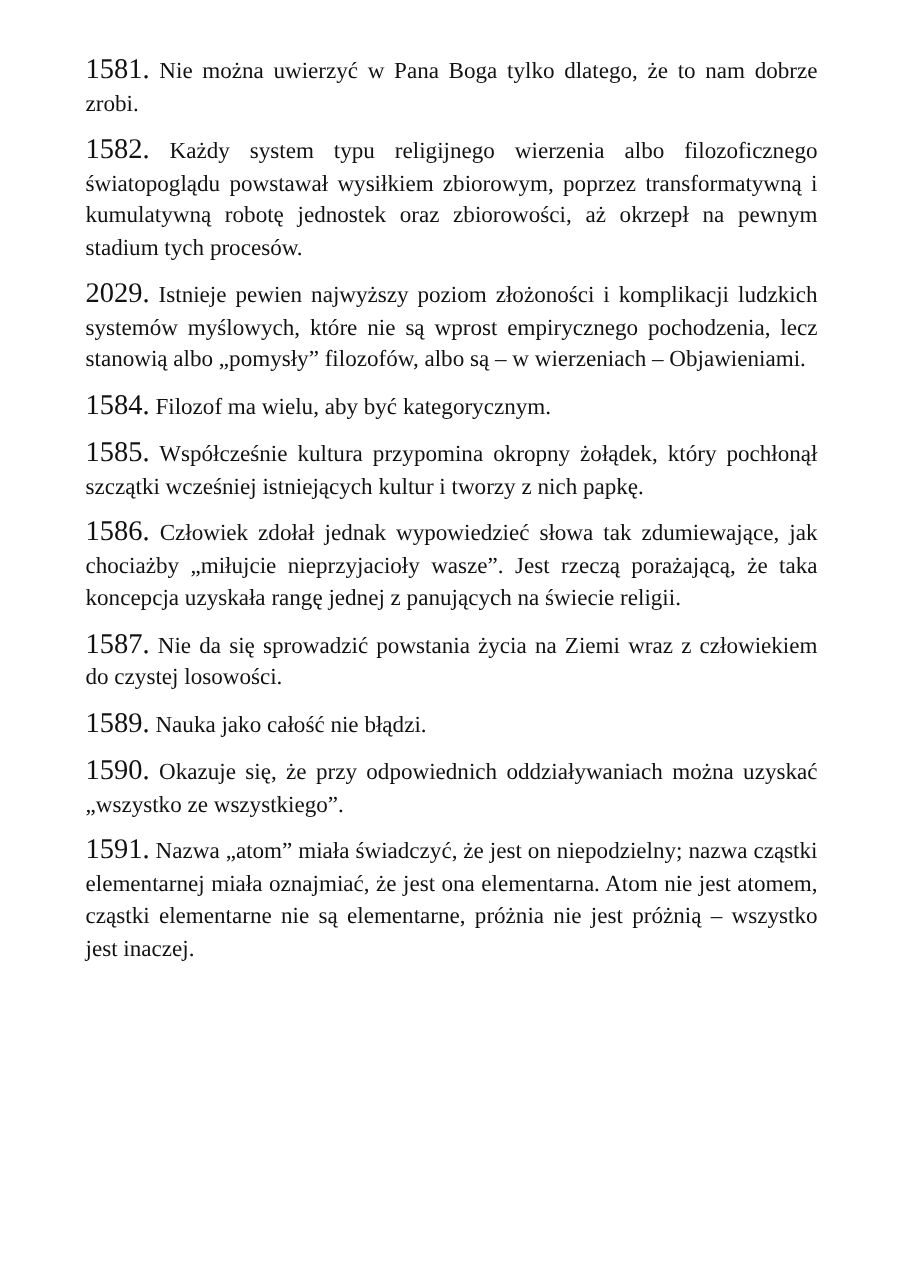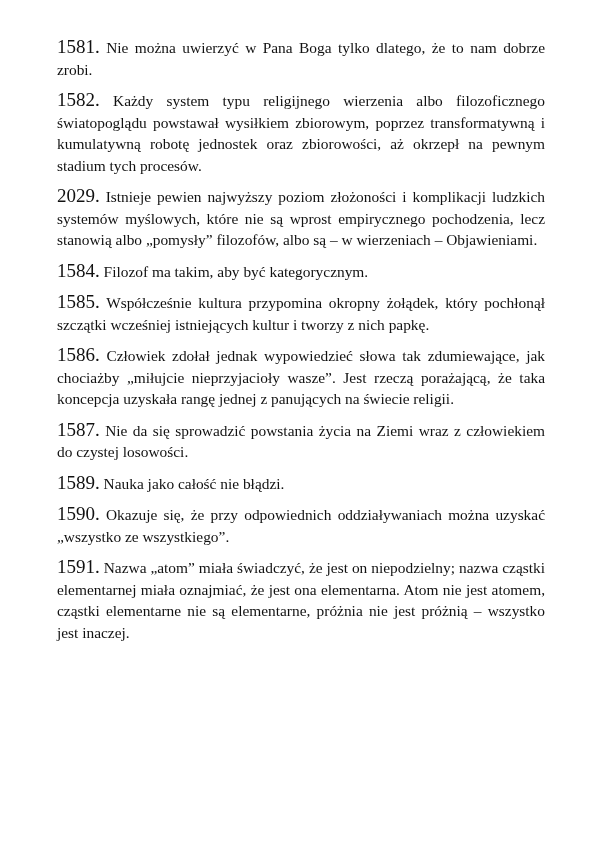--- a/index.html
+++ b/index.html
@@ -45,21 +45,21 @@
     .footer .pagenum { position: absolute; left: 234px; top: 0; }
     .footer .lang { position: absolute; right: 0; top: 0; }
   </style>
 </head>
 <body>
 
 <div class="page">
   <p class="para"><span class="num">1581.</span> <span>Nie można uwierzyć w Pana Boga tylko dlatego, że to nam dobrze zrobi.</span></p>
   <p class="para"><span class="num">1582.</span> <span>Każdy system typu religijnego wierzenia albo filozoficznego światopoglądu powstawał wysiłkiem zbiorowym, poprzez transformatywną i kumulatywną robotę jednostek oraz zbiorowości, aż okrzepł na pewnym stadium tych procesów.</span></p>
   <p class="para"><span class="num">2029.</span> <span>Istnieje pewien najwyższy poziom złożoności i komplikacji ludzkich systemów myślowych, które nie są wprost empirycznego pochodzenia, lecz stanowią albo „pomysły” filozofów, albo są – w wierzeniach – Objawieniami.</span></p>
-  <p class="para"><span class="num">1584.</span> <span>Filozof ma takim, aby być kategorycznym.</span></p>
+  <p class="para"><span class="num">1584.</span> <span>Filozof ma wielu, aby być kategorycznym.</span></p>
   <p class="para"><span class="num">1585.</span> <span>Współcześnie kultura przypomina okropny żołądek, który pochłonął szczątki wcześniej istniejących kultur i tworzy z nich papkę.</span></p>
   <p class="para"><span class="num">1586.</span> <span>Człowiek zdołał jednak wypowiedzieć słowa tak zdumiewające, jak chociażby „miłujcie nieprzyjacioły wasze”. Jest rzeczą porażającą, że taka koncepcja uzyskała rangę jednej z panujących na świecie religii.</span></p>
   <p class="para"><span class="num">1587.</span> <span>Nie da się sprowadzić powstania życia na Ziemi wraz z człowiekiem do czystej losowości.</span></p>
   <p class="para"><span class="num">1589.</span> <span>Nauka jako całość nie błądzi.</span></p>
   <p class="para"><span class="num">1590.</span> <span>Okazuje się, że przy odpowiednich oddziaływaniach można uzyskać „wszystko ze wszystkiego”.</span></p>
   <p class="para"><span class="num">1591.</span> <span>Nazwa „atom” miała świadczyć, że jest on niepodzielny; nazwa cząstki elementarnej miała oznajmiać, że jest ona elementarna. Atom nie jest atomem, cząstki elementarne nie są elementarne, próżnia nie jest próżnią – wszystko jest inaczej.</span></p>
 </div>
 
 <div class="footer">
   <span class="title">Stanisław Lem o świecie</span>

